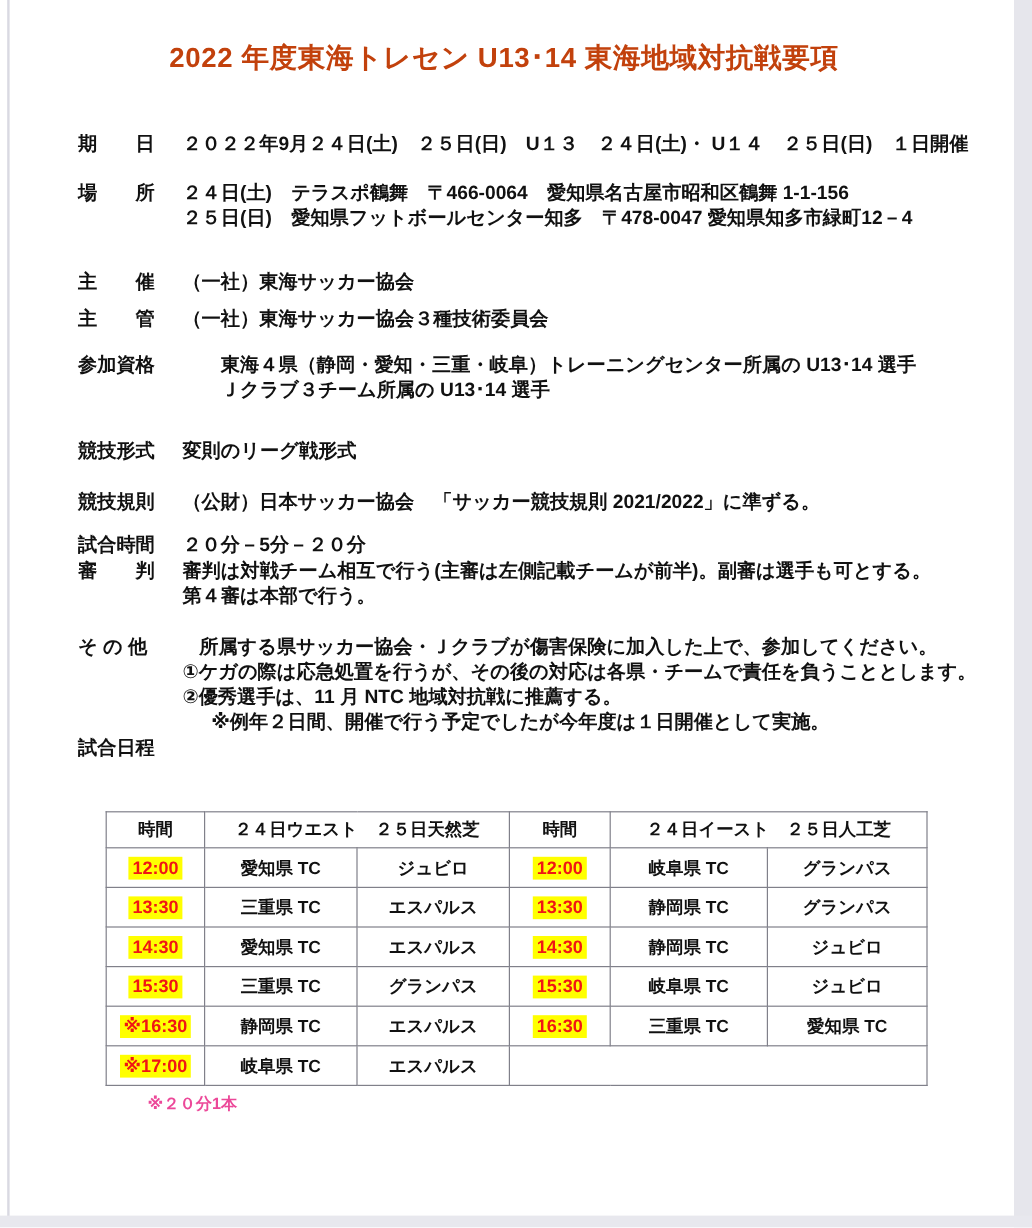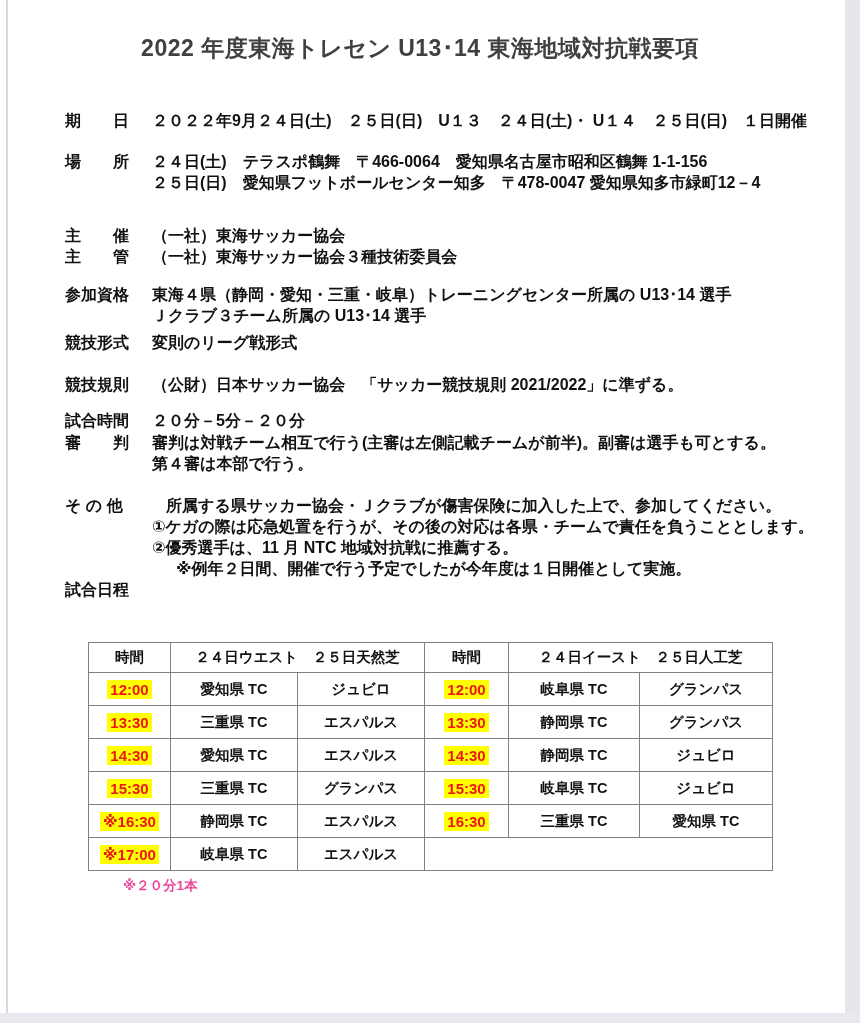--- a/index.html
+++ b/index.html
@@ -34,21 +34,21 @@
     position: absolute;
     left: 65px; top: 0;
     width: 740px;
   }
   .doc-title {
     width: 740px;
     margin: 33px 0 46px -15px;
     text-align: center;
     font-size: 23px;
     font-weight: bold;
-    color: #404040;
+    color: #c2410c;
     letter-spacing: 0.5px;
     white-space: nowrap;
   }
   .sec {
     display: flex;
     align-items: flex-start;
     font-size: 16px;
     font-weight: 600;
     color: #111;
     line-height: 21px;
@@ -59,22 +59,22 @@
     white-space: nowrap;
   }
   .sec .value { flex: 1; }
   .sec .line { white-space: nowrap; }
   .indent-1 { padding-left: 14px; }
   .indent-2 { padding-left: 24px; }
 
   .m-kijitsu   { margin-bottom: 20px; }
   .m-basho     { margin-bottom: 32px; }
   .m-shusai    { }
-  .m-shukan    { margin-bottom: 17px; }
-  .m-sanka     { margin-bottom: 6px; }
+  .m-shukan    { margin-bottom: 17px; margin-top: 10px; }
+  .m-sanka     { margin-bottom: 30px; gap: 32px; }
   .m-keigi1    { margin-bottom: 21px; }
   .m-keigi2    { margin-bottom: 15px; }
   .m-jikan     { margin-bottom: 1px; }
   .m-shinpan   { margin-bottom: 21px; }
   .m-sonota    { margin-bottom: 0px; }
   .m-nittei    { margin-bottom: 0px; }
 
   .schedule-wrap {
     margin: 42px 0 0 23px;
   }

